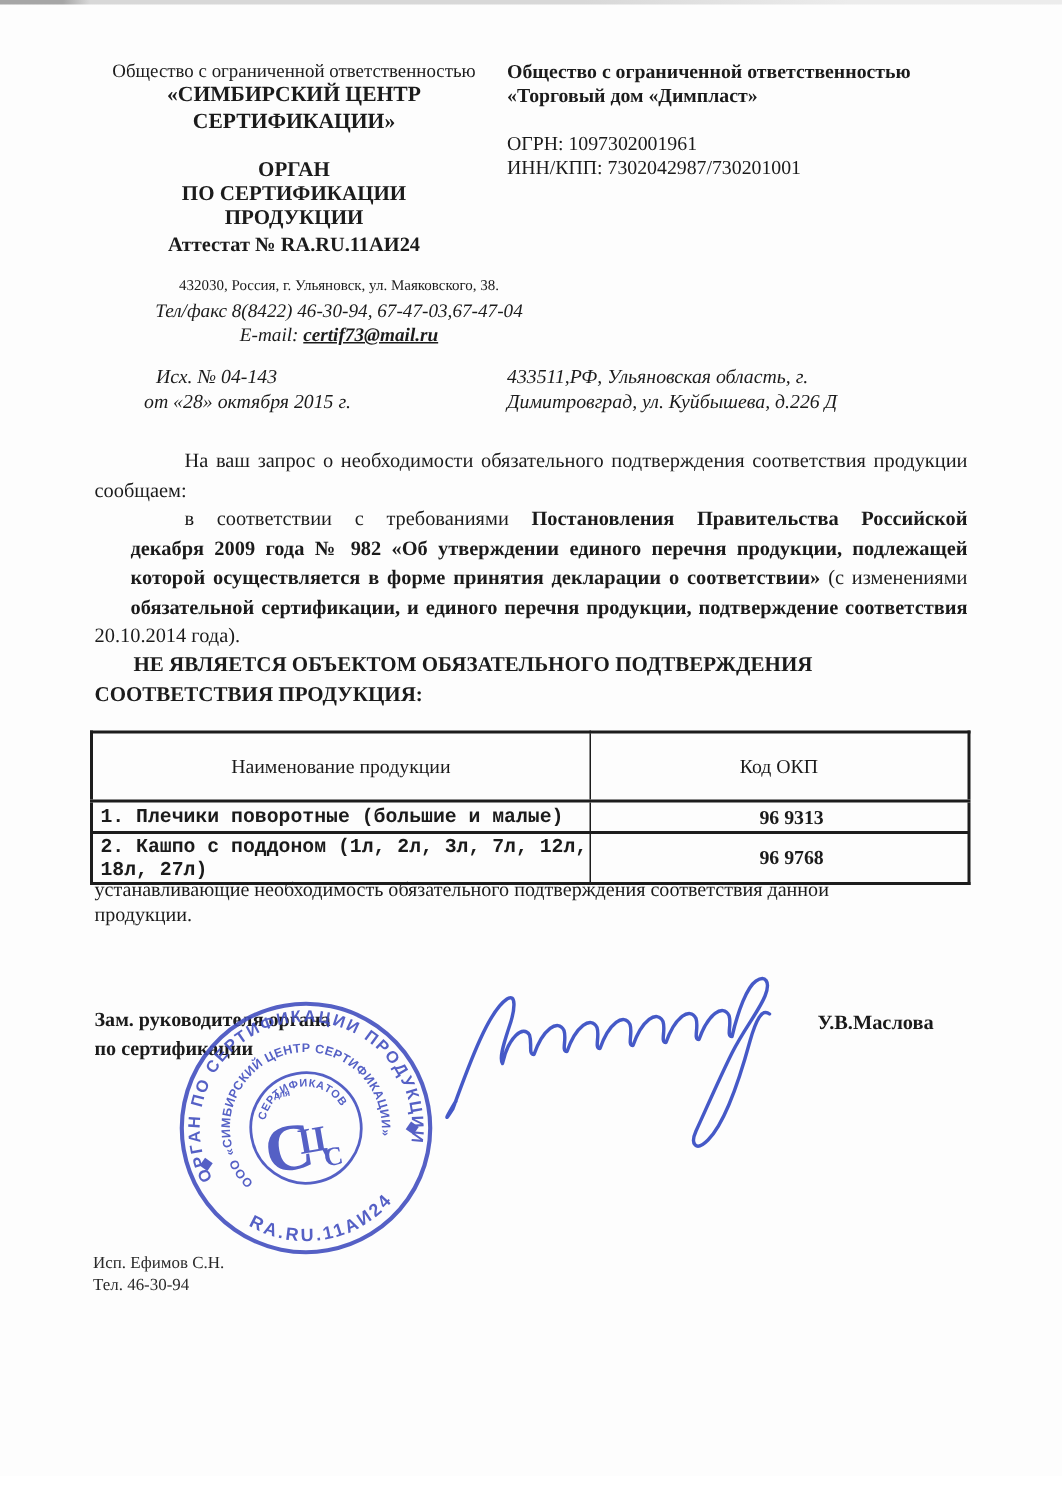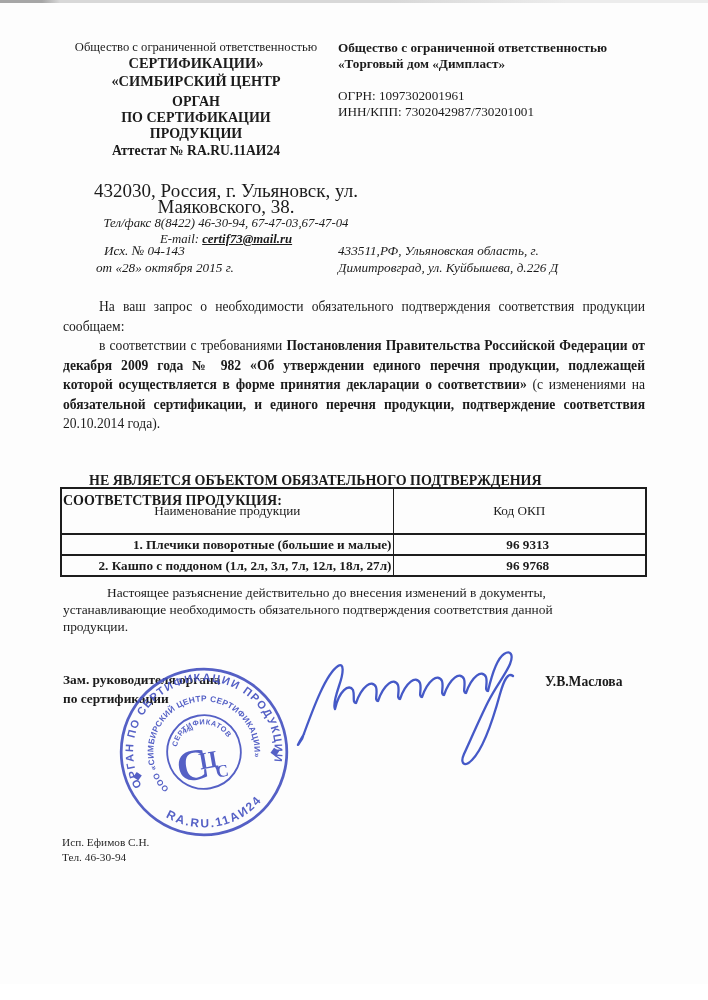--- a/index.html
+++ b/index.html
@@ -8,57 +8,57 @@
         font-family:"Liberation Serif",serif;color:#1b1b1b;overflow:hidden;}
   .page *{box-sizing:border-box;}
   .scan-top{position:absolute;top:0;left:0;width:100%;height:3px;
             background:linear-gradient(90deg,#a6a6a6 0 42px,#d8d8d8 60px 55%,#ececec 80%);}
 
   
   .sender{position:absolute;left:58px;top:40px;width:276px;text-align:center;}
   .s-orgtype{font-size:12.6px;line-height:15px;}
   .s-name{font-size:14.4px;font-weight:bold;line-height:17.5px;}
   .s-organ{font-size:14px;font-weight:bold;line-height:15.8px;}
-  .s-organ.first{margin-top:4px;}
+  .s-organ.first{margin-top:16px;}
   .s-attestat{font-size:13.6px;font-weight:bold;margin-top:2px;}
 
   .recipient{position:absolute;left:338px;top:40px;width:335px;}
   .r-bold{font-weight:bold;font-size:13.2px;line-height:15.5px;}
   .r-plain{font-size:13.2px;line-height:15.5px;}
   .r-gap{margin-top:17px;}
 
   .sender-address{position:absolute;left:44px;top:183px;width:364px;text-align:center;}
-  .a-line1{font-size:19px;line-height:16px;}
+  .a-line1{font-size:10px;line-height:16px;}
   .a-italic{font-style:italic;font-size:12.8px;line-height:16px;}
   .a-email{font-weight:bold;text-decoration:underline;}
 
   .ref{position:absolute;left:96px;top:243px;font-style:italic;font-size:13.2px;line-height:16.5px;}
   .ref .l1{padding-left:8px;}
   .recipient-address{position:absolute;left:338px;top:243px;font-style:italic;
                      font-size:13.2px;line-height:16.5px;}
 
   
   .body-block{position:absolute;left:63px;top:297px;width:582px;font-size:13.6px;}
-  .jline{height:19.5px;line-height:19.5px;text-align:justify;overflow:hidden;}
+  .jline{height:19.5px;line-height:19.5px;text-align:justify;overflow:hidden;margin-left:24px;}
   .pline{height:19.5px;line-height:19.5px;}
   .jfill{display:inline-block;width:100%;height:0;}
   .ind{display:inline-block;width:36px;}
 
   .heading{position:absolute;left:63px;top:434px;width:575px;font-weight:bold;
            font-size:14px;line-height:19.5px;}
-  .heading .first{padding-left:26px;margin-top:37px;}
+  .heading .first{padding-left:26px;}
 
   
   .doc-table{position:absolute;left:60px;top:487px;width:587px;border-collapse:collapse;
              font-size:13.2px;border:2px solid #1d1d1d;}
   .doc-table th,.doc-table td{border:1.6px solid #1d1d1d;}
   .doc-table th{height:46px;font-weight:normal;text-align:center;vertical-align:middle;}
   .doc-table th.col-code{width:253px;}
   .doc-table tr.data td{height:21px;font-weight:bold;vertical-align:middle;border-top-width:2px;}
-  .doc-table td.name{padding-left:5px;text-align:right;}
+  .doc-table td.name{padding-left:5px;text-align:left;font-family:Liberation Mono, monospace;}
   .doc-table td.code{text-align:center;padding-left:18px;}
 
   .closing{position:absolute;left:63px;top:584px;width:585px;font-size:13.4px;line-height:17.2px;}
   .closing .first{padding-left:44px;}
 
   
   .sig-title{position:absolute;left:63px;top:670px;font-weight:bold;font-size:13.4px;line-height:19px;z-index:1;}
   .sig-name{position:absolute;left:545px;top:674px;font-weight:bold;font-size:13.6px;z-index:1;}
   .stamp{position:absolute;left:112px;top:660px;width:184px;height:184px;opacity:.9;z-index:2;}
   .stamp text{font-family:"Liberation Sans",sans-serif;font-weight:bold;}
@@ -72,22 +72,22 @@
   .footer{position:absolute;left:62px;top:835px;font-size:11.3px;line-height:14.5px;color:#2a2a2a;}
 </style>
 </head>
 <body>
 
 <div class="page">
   <div class="scan-top"></div>
 
   <div class="sender">
     <div class="s-orgtype">Общество с ограниченной ответственностью</div>
+    <div class="s-name">«СИМБИРСКИЙ ЦЕНТР</div>
     <div class="s-name">СЕРТИФИКАЦИИ»</div>
-    <div class="s-name">«СИМБИРСКИЙ ЦЕНТР</div>
     <div class="s-organ first">ОРГАН</div>
     <div class="s-organ">ПО СЕРТИФИКАЦИИ</div>
     <div class="s-organ">ПРОДУКЦИИ</div>
     <div class="s-attestat">Аттестат № RA.RU.11АИ24</div>
   </div>
 
   <div class="recipient">
     <div class="r-bold">Общество с ограниченной ответственностью</div>
     <div class="r-bold">«Торговый дом «Димпласт»</div>
     <div class="r-plain r-gap">ОГРН: 1097302001961</div>
@@ -138,21 +138,20 @@
         <td class="code">96 9313</td>
       </tr>
       <tr class="data">
         <td class="name">2. Кашпо с поддоном (1л, 2л, 3л, 7л, 12л, 18л, 27л)</td>
         <td class="code">96 9768</td>
       </tr>
     </tbody>
   </table>
 
   <div class="closing">
-    <div class="first">Настоящее разъяснение действительно до внесения изменений в документы,</div>
     <div>устанавливающие необходимость обязательного подтверждения соответствия данной</div>
     <div>продукции.</div>
   </div>
 
   <div class="sig-title">
     <div>Зам. руководителя органа</div>
     <div>по сертификации</div>
   </div>
 
   <svg class="stamp" viewBox="0 0 200 200" xmlns="http://www.w3.org/2000/svg">

